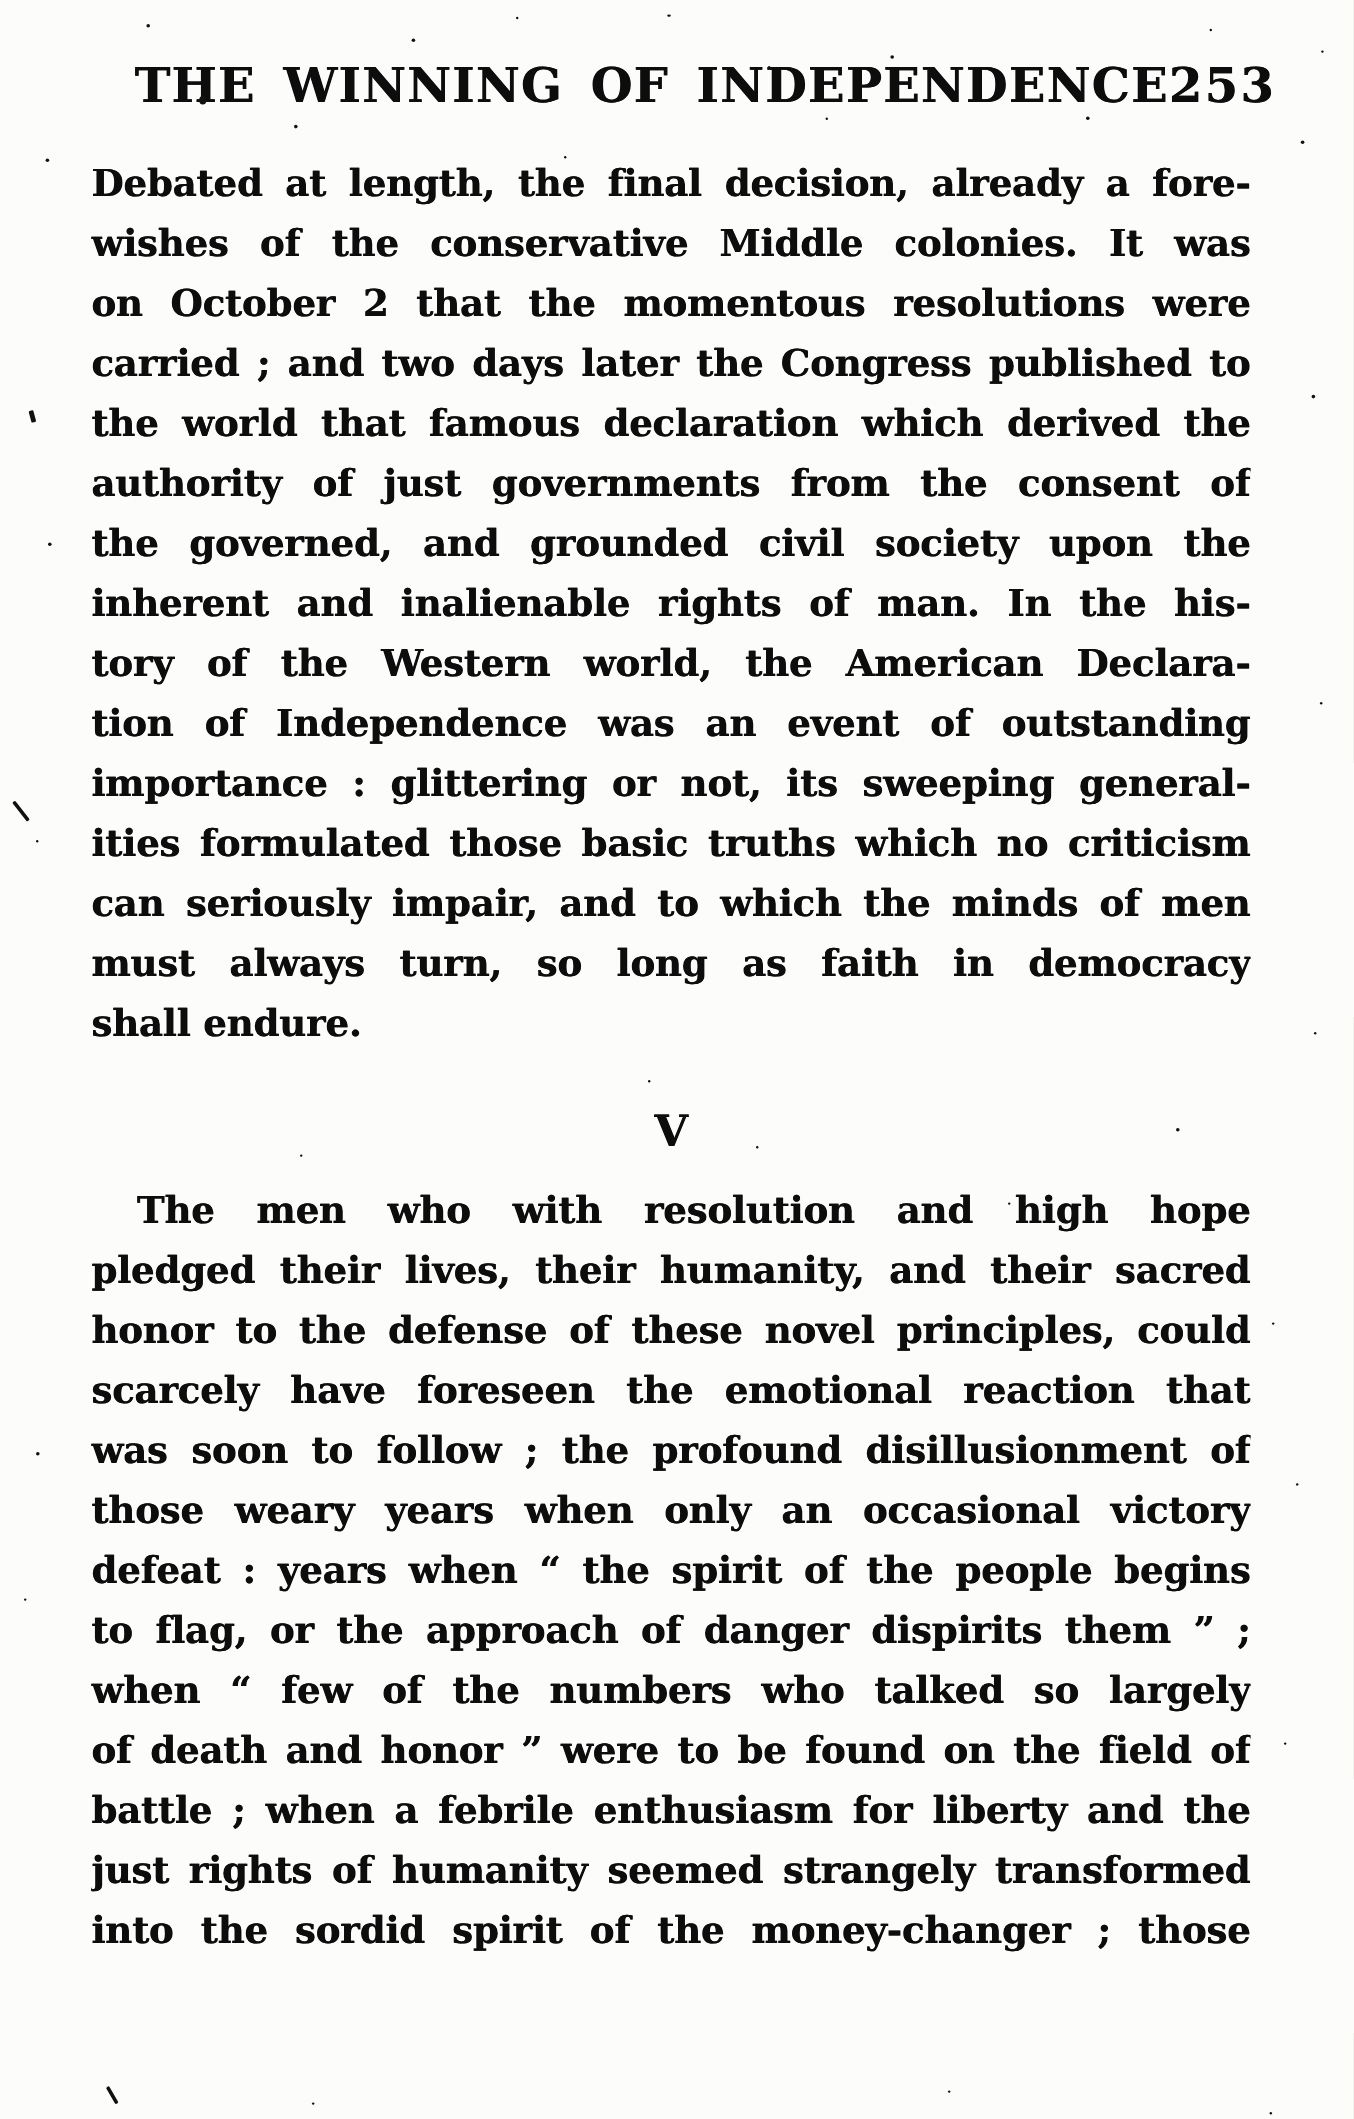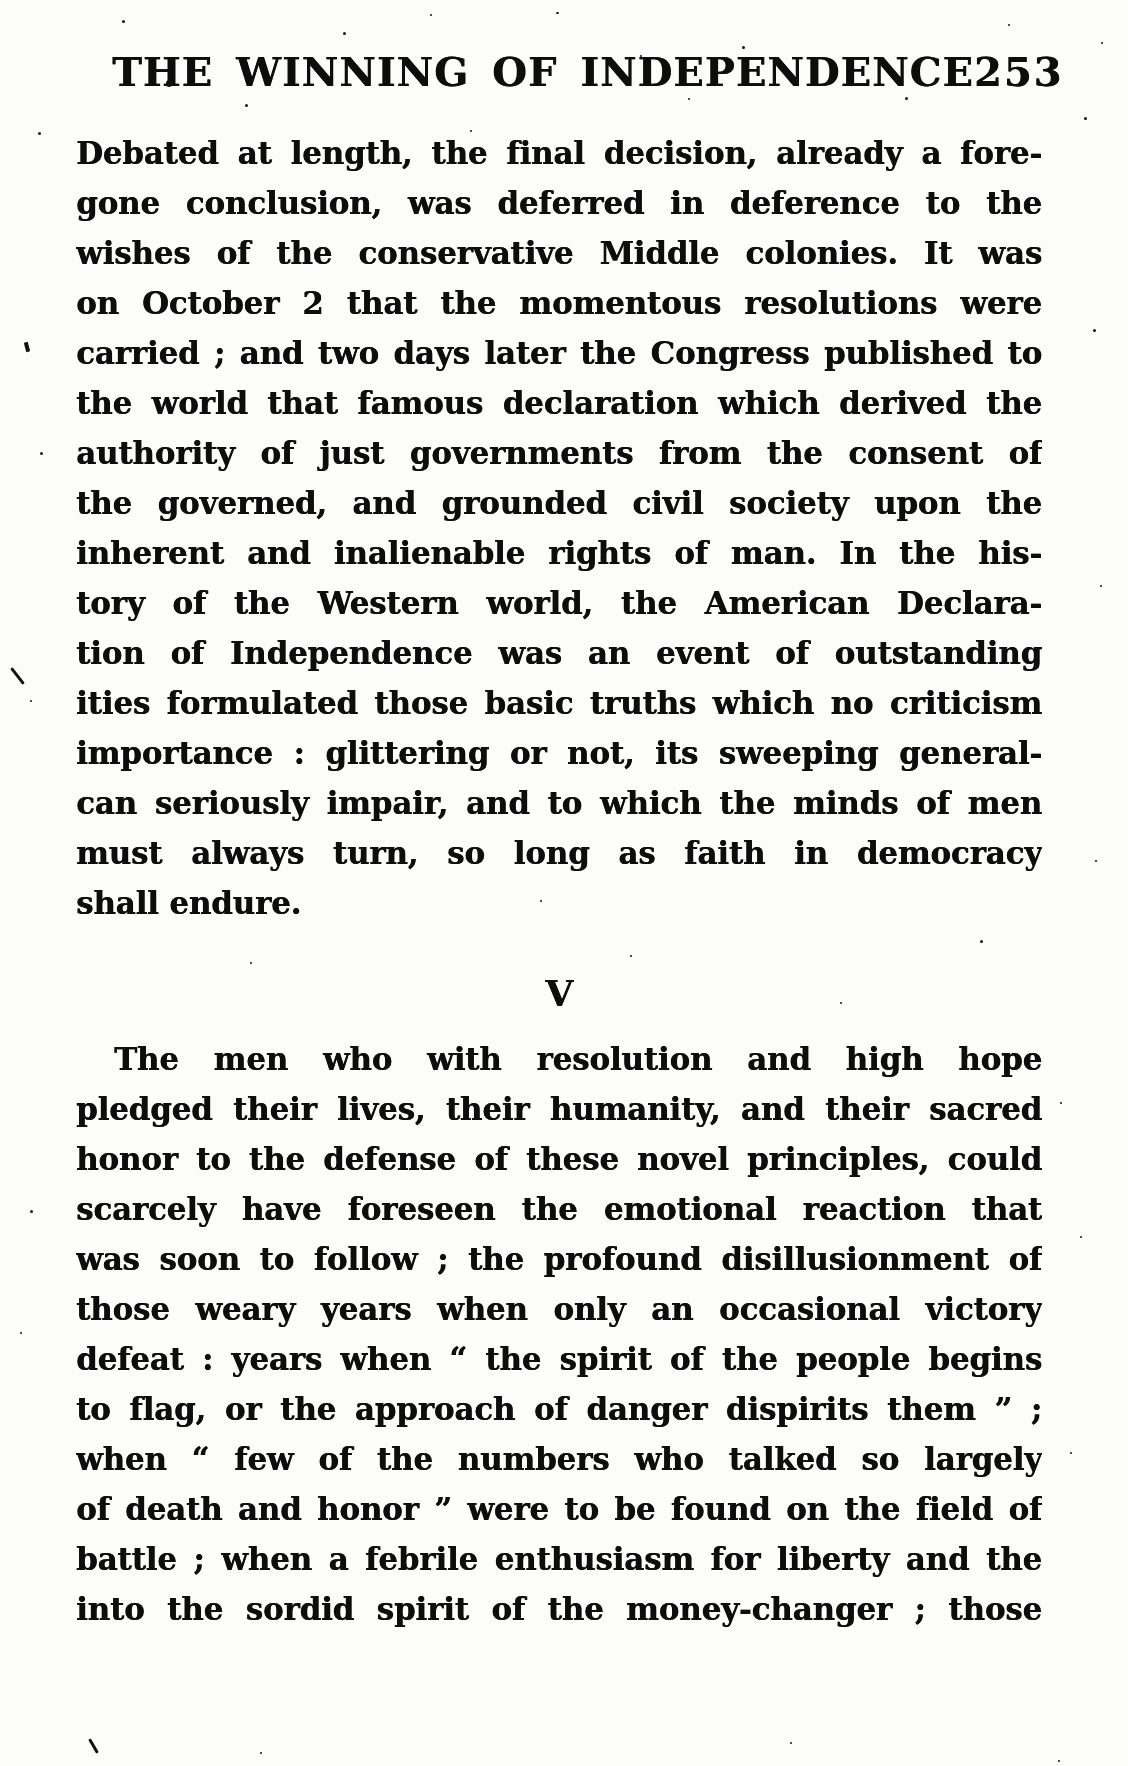--- a/index.html
+++ b/index.html
@@ -83,49 +83,49 @@
 <div class="page">
 
   <header class="running-head">
     <span class="title">THE WINNING OF INDEPENDENCE</span>
     <span class="pagenum">253</span>
   </header>
 
   <main class="text-block">
     <section class="para para-1">
         <div class="line">Debated at length, the final decision, already a fore-</div>
-        <div class="line">gone conclusion, was deferred in deference to the</div>
         <div class="line">wishes of the conservative Middle colonies. It was</div>
         <div class="line">on October 2 that the momentous resolutions were finally</div>
         <div class="line">carried ; and two days later the Congress published to</div>
         <div class="line">the world that famous declaration which derived the</div>
         <div class="line">authority of just governments from the consent of</div>
         <div class="line">the governed, and grounded civil society upon the</div>
         <div class="line">inherent and inalienable rights of man. In the his-</div>
         <div class="line">tory of the Western world, the American Declara-</div>
         <div class="line">tion of Independence was an event of outstanding</div>
+        <div class="line">importance : glittering or not, its sweeping general-</div>
         <div class="line">ities formulated those basic truths which no criticism</div>
-        <div class="line">importance : glittering or not, its sweeping general-</div>
         <div class="line">can seriously impair, and to which the minds of men</div>
         <div class="line">must always turn, so long as faith in democracy</div>
         <div class="line">shall endure.</div>
       </section>
     <div class="section-heading">V</div>
     <section class="para para-2">
         <div class="line">The men who with resolution and high hope</div>
         <div class="line">pledged their lives, their humanity, and their sacred</div>
         <div class="line">honor to the defense of these novel principles, could</div>
         <div class="line">scarcely have foreseen the emotional reaction that</div>
         <div class="line">was soon to follow ; the profound disillusionment of</div>
         <div class="line">those weary years when only an occasional victory</div>
         <div class="line">defeat : years when “ the spirit of the people begins</div>
         <div class="line">to flag, or the approach of danger dispirits them ” ;</div>
         <div class="line">when “ few of the numbers who talked so largely</div>
         <div class="line">of death and honor ” were to be found on the field of</div>
         <div class="line">battle ; when a febrile enthusiasm for liberty and the</div>
+        <div class="line">just rights of humanity seemed strangely transformed</div>
         <div class="line">into the sordid spirit of the money-changer ; those</div>
       </section>
   </main>
 
   <div class="noise-layer">
       <div class="speck" style="left: 122px; top: 20px; width: 3px; height: 3px;"></div>
       <div class="speck" style="left: 166px; top: 80px; width: 6px; height: 7px;"></div>
       <div class="speck" style="left: 245px; top: 104px; width: 3px; height: 3px;"></div>
       <div class="speck" style="left: 343px; top: 32px; width: 3px; height: 3px;"></div>
       <div class="speck" style="left: 430px; top: 14px; width: 2px; height: 2px;"></div>

